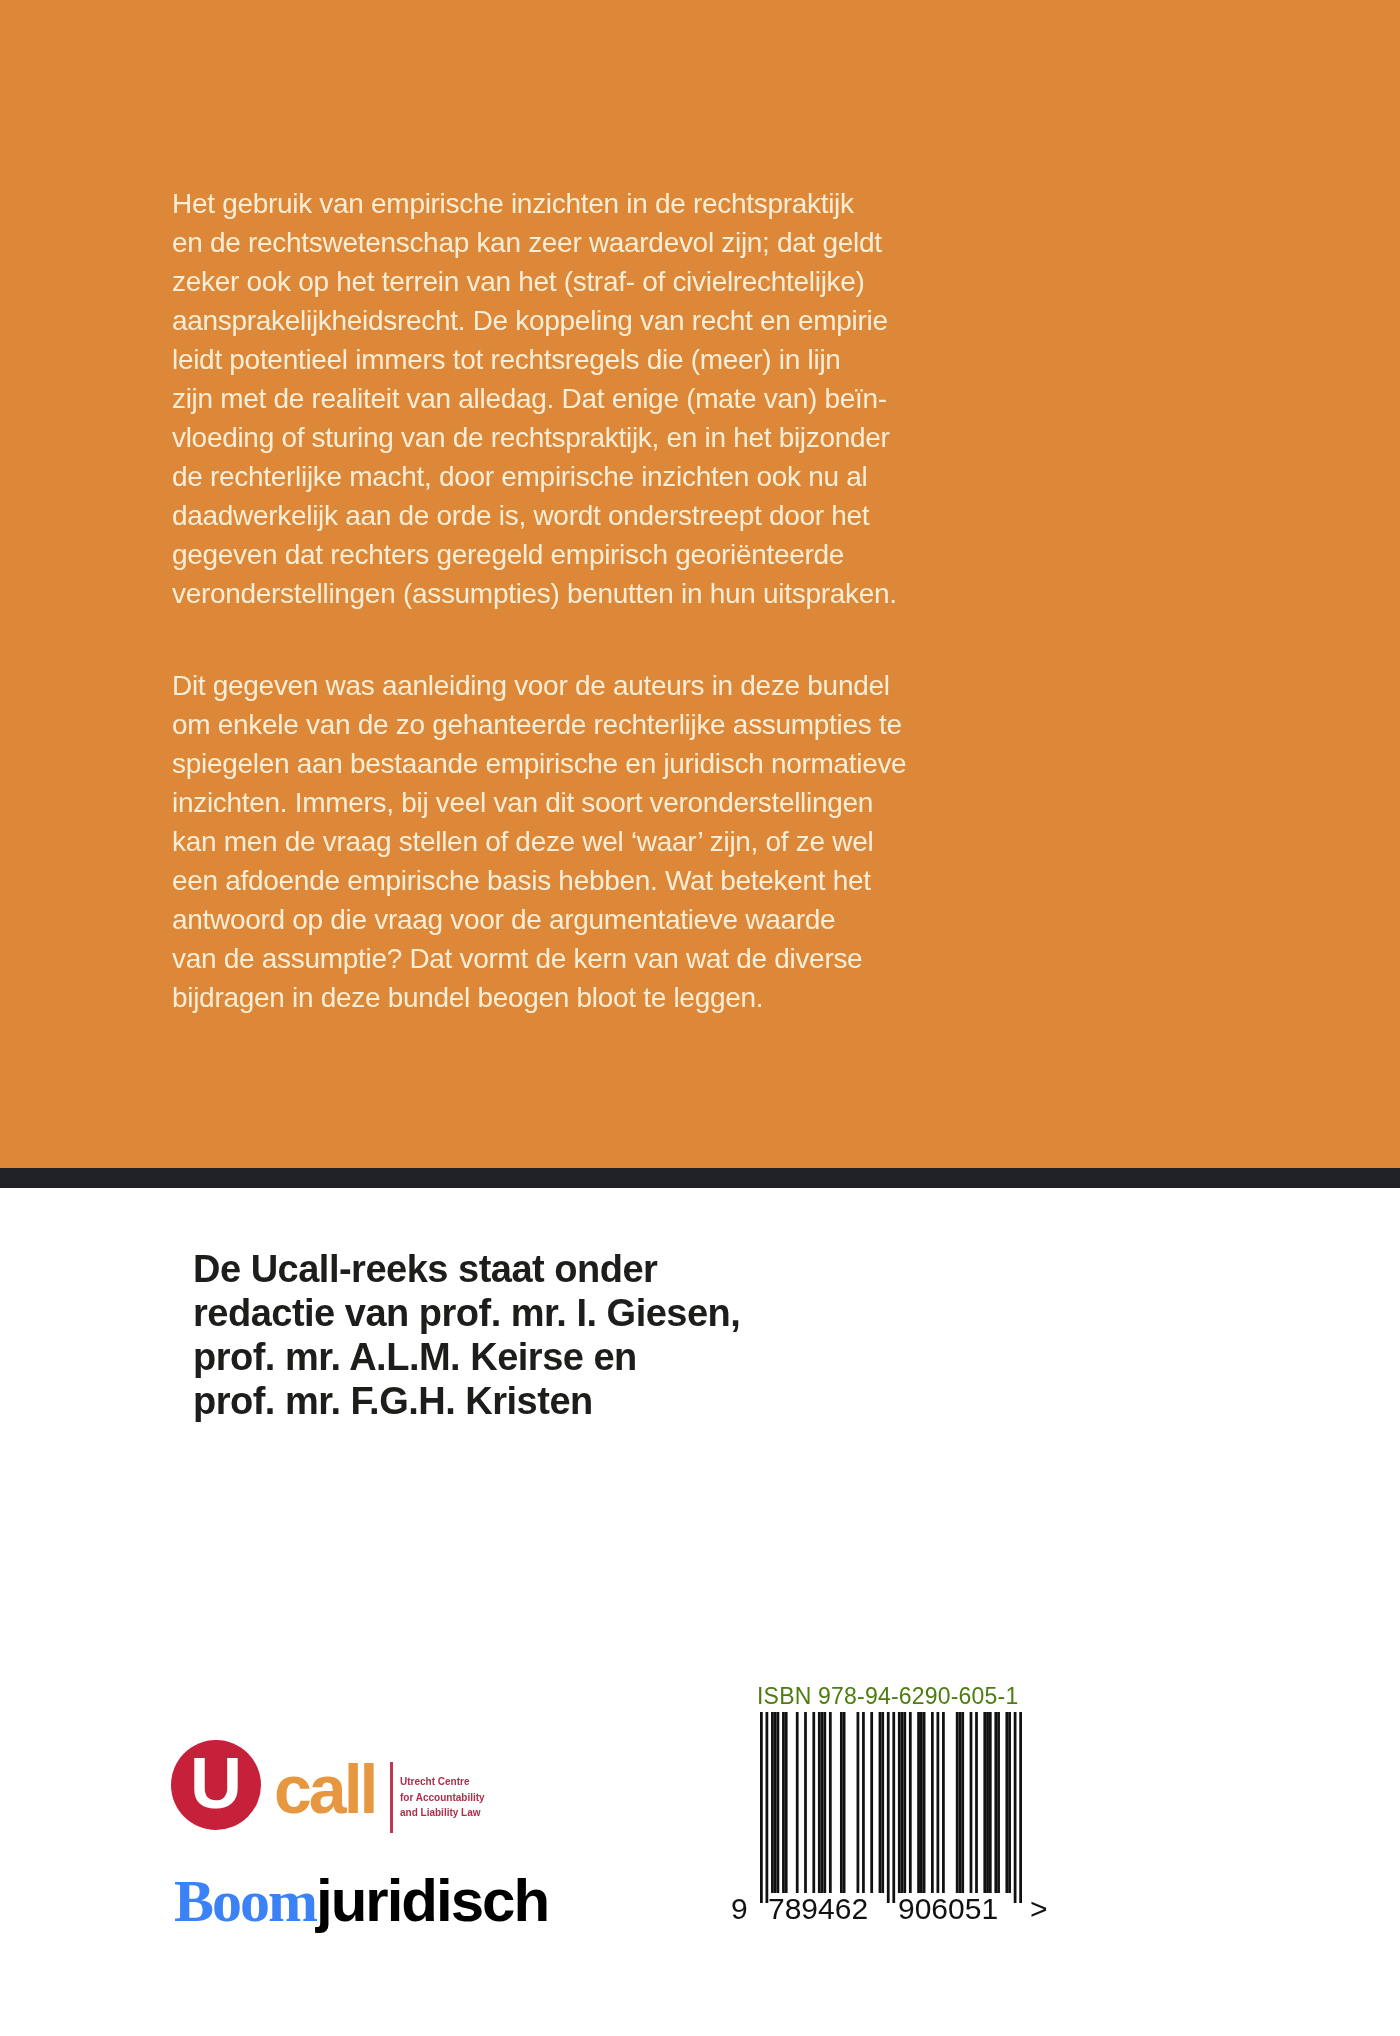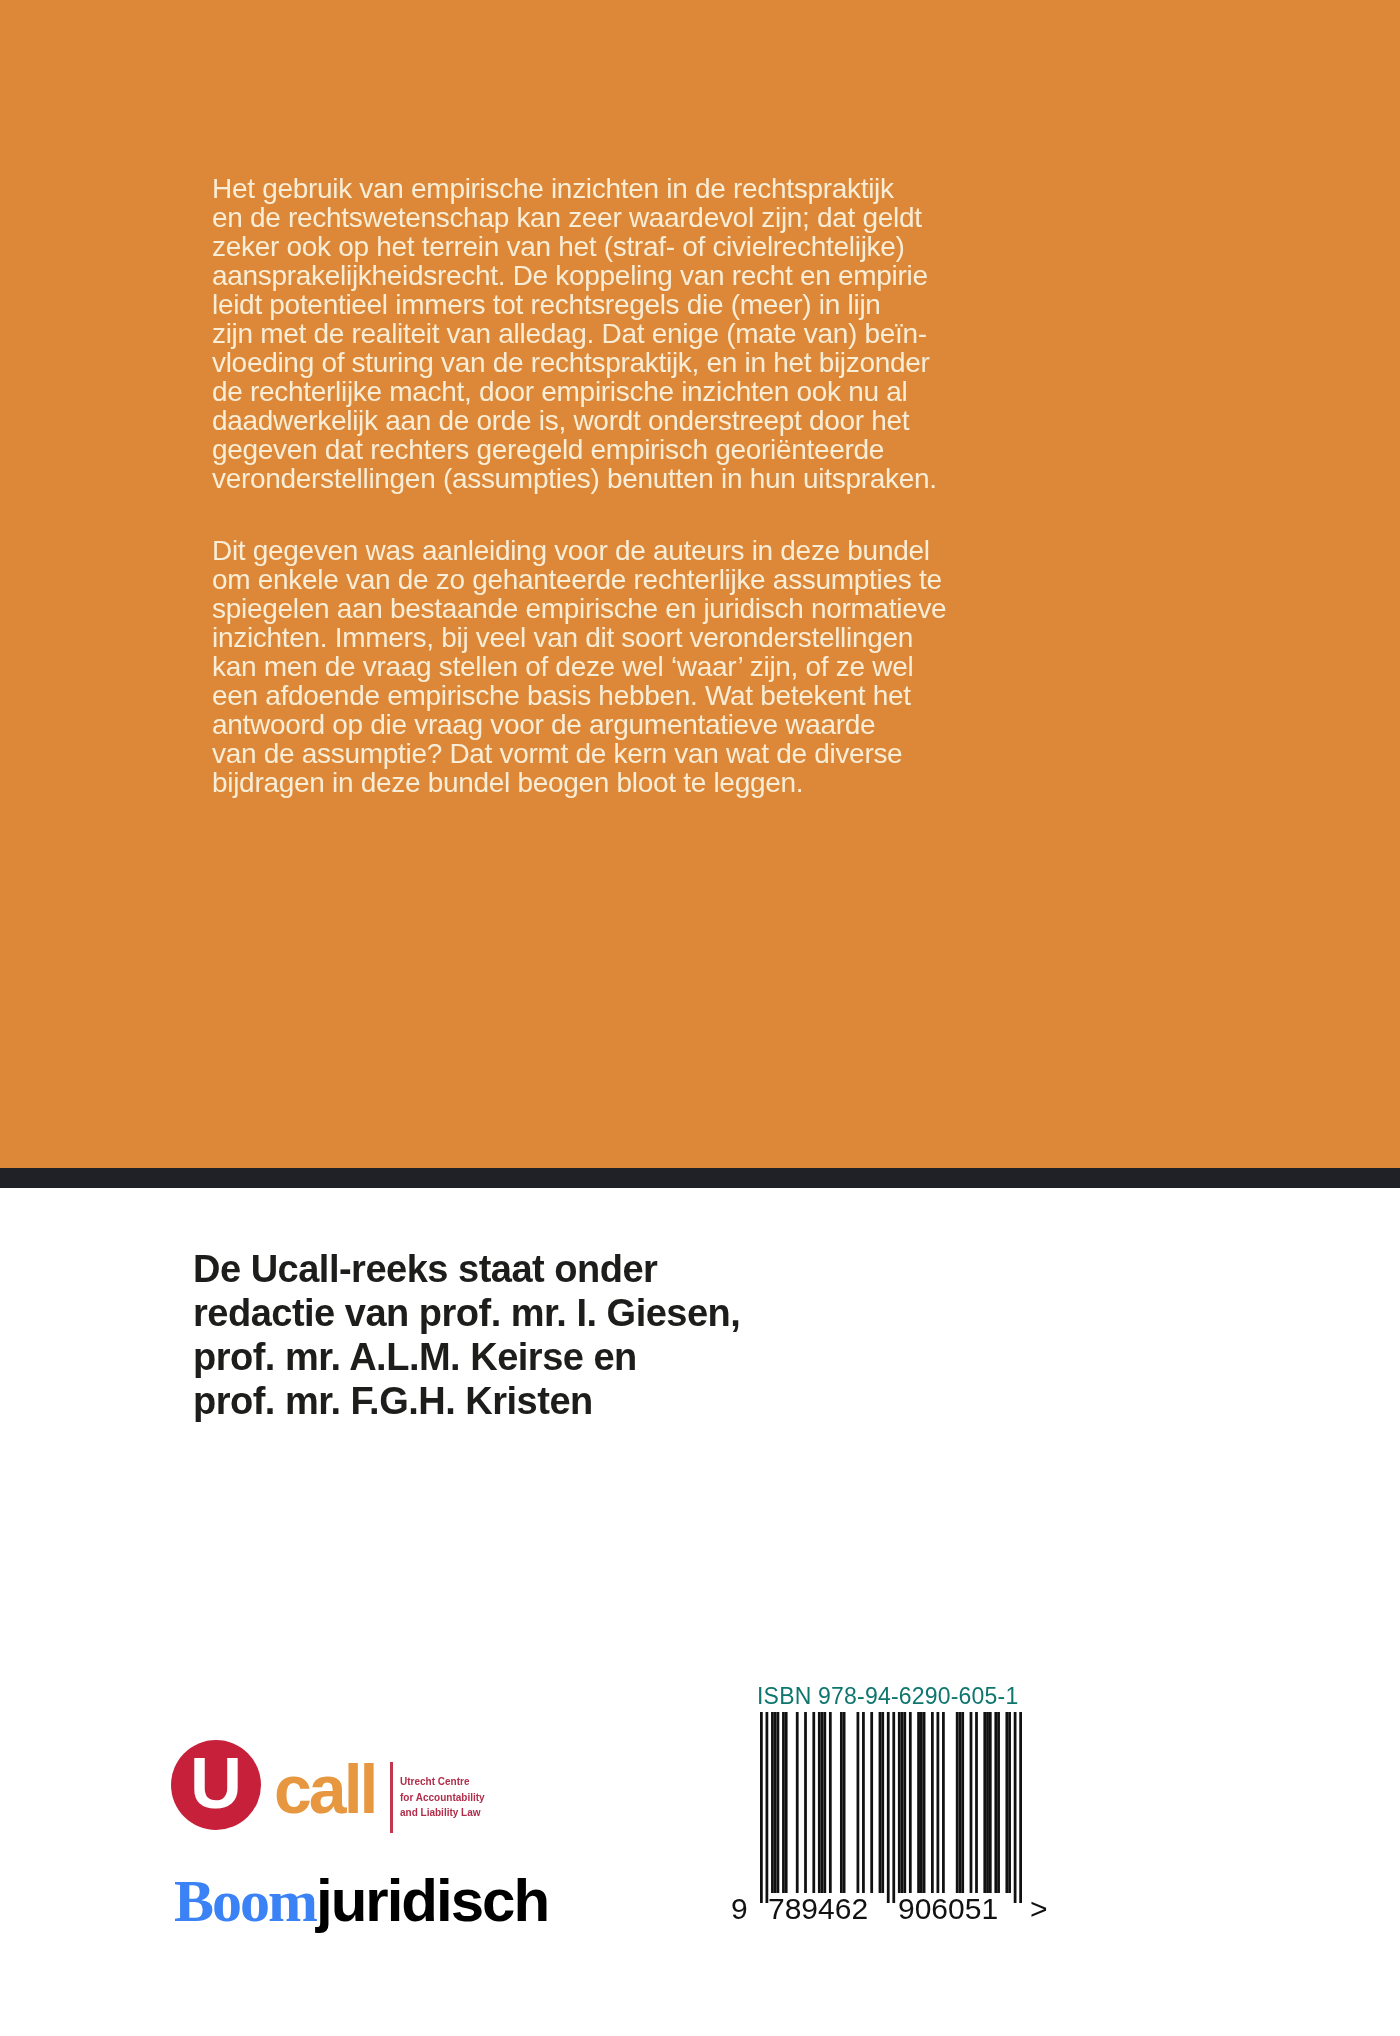--- a/index.html
+++ b/index.html
@@ -5,34 +5,33 @@
   html,body{margin:0;padding:0;}
   body{
     width:1400px;height:2036px;position:relative;background:#ffffff;
     font-family:"Liberation Sans", sans-serif;overflow:hidden;
   }
   .abs{position:absolute;}
   
   .orange-panel{left:0;top:0;width:1400px;height:1168px;background:#DC8838;}
   .blurb{
     position:absolute;left:172px;top:145px;color:#F8EDD6;
-    font-size:28px;line-height:29px;letter-spacing:-0.3px;
+    font-size:28px;line-height:39px;letter-spacing:-0.3px;
     white-space:pre-line;
-    margin-left:40px;
   }
   .blurb p{margin:0 0 14px 0;white-space:pre-line;}
   
   .divider-bar{left:0;top:1168px;width:1400px;height:20px;background:#1F2126;}
   
   .editorial{
     left:166px;top:1247px;color:#1D1D1B;font-weight:bold;
     font-size:38px;line-height:44px;letter-spacing:-0.5px;white-space:pre-line;margin-left:27px;
   }
   
-  .isbn-label{left:757px;top:1683px;font-size:23px;color:#0f766e;letter-spacing:0.2px;}
+  .isbn-label{left:757px;top:1683px;font-size:23px;color:#4d7c0f;letter-spacing:0.2px;}
   .barcode-svg{left:760px;top:1712px;}
   .barcode-svg rect{fill:#111;}
   .bc-digit{top:1894px;font-size:30px;line-height:30px;color:#111;}
   .bc-d9{left:731px;}
   .bc-g1{left:768px;width:116px;text-align:left;}
   .bc-g2{left:898px;width:116px;text-align:left;}
   .bc-arrow{left:1030px;}
   
   .ucall-circle{
     left:171px;top:1740px;width:90px;height:90px;border-radius:50%;

